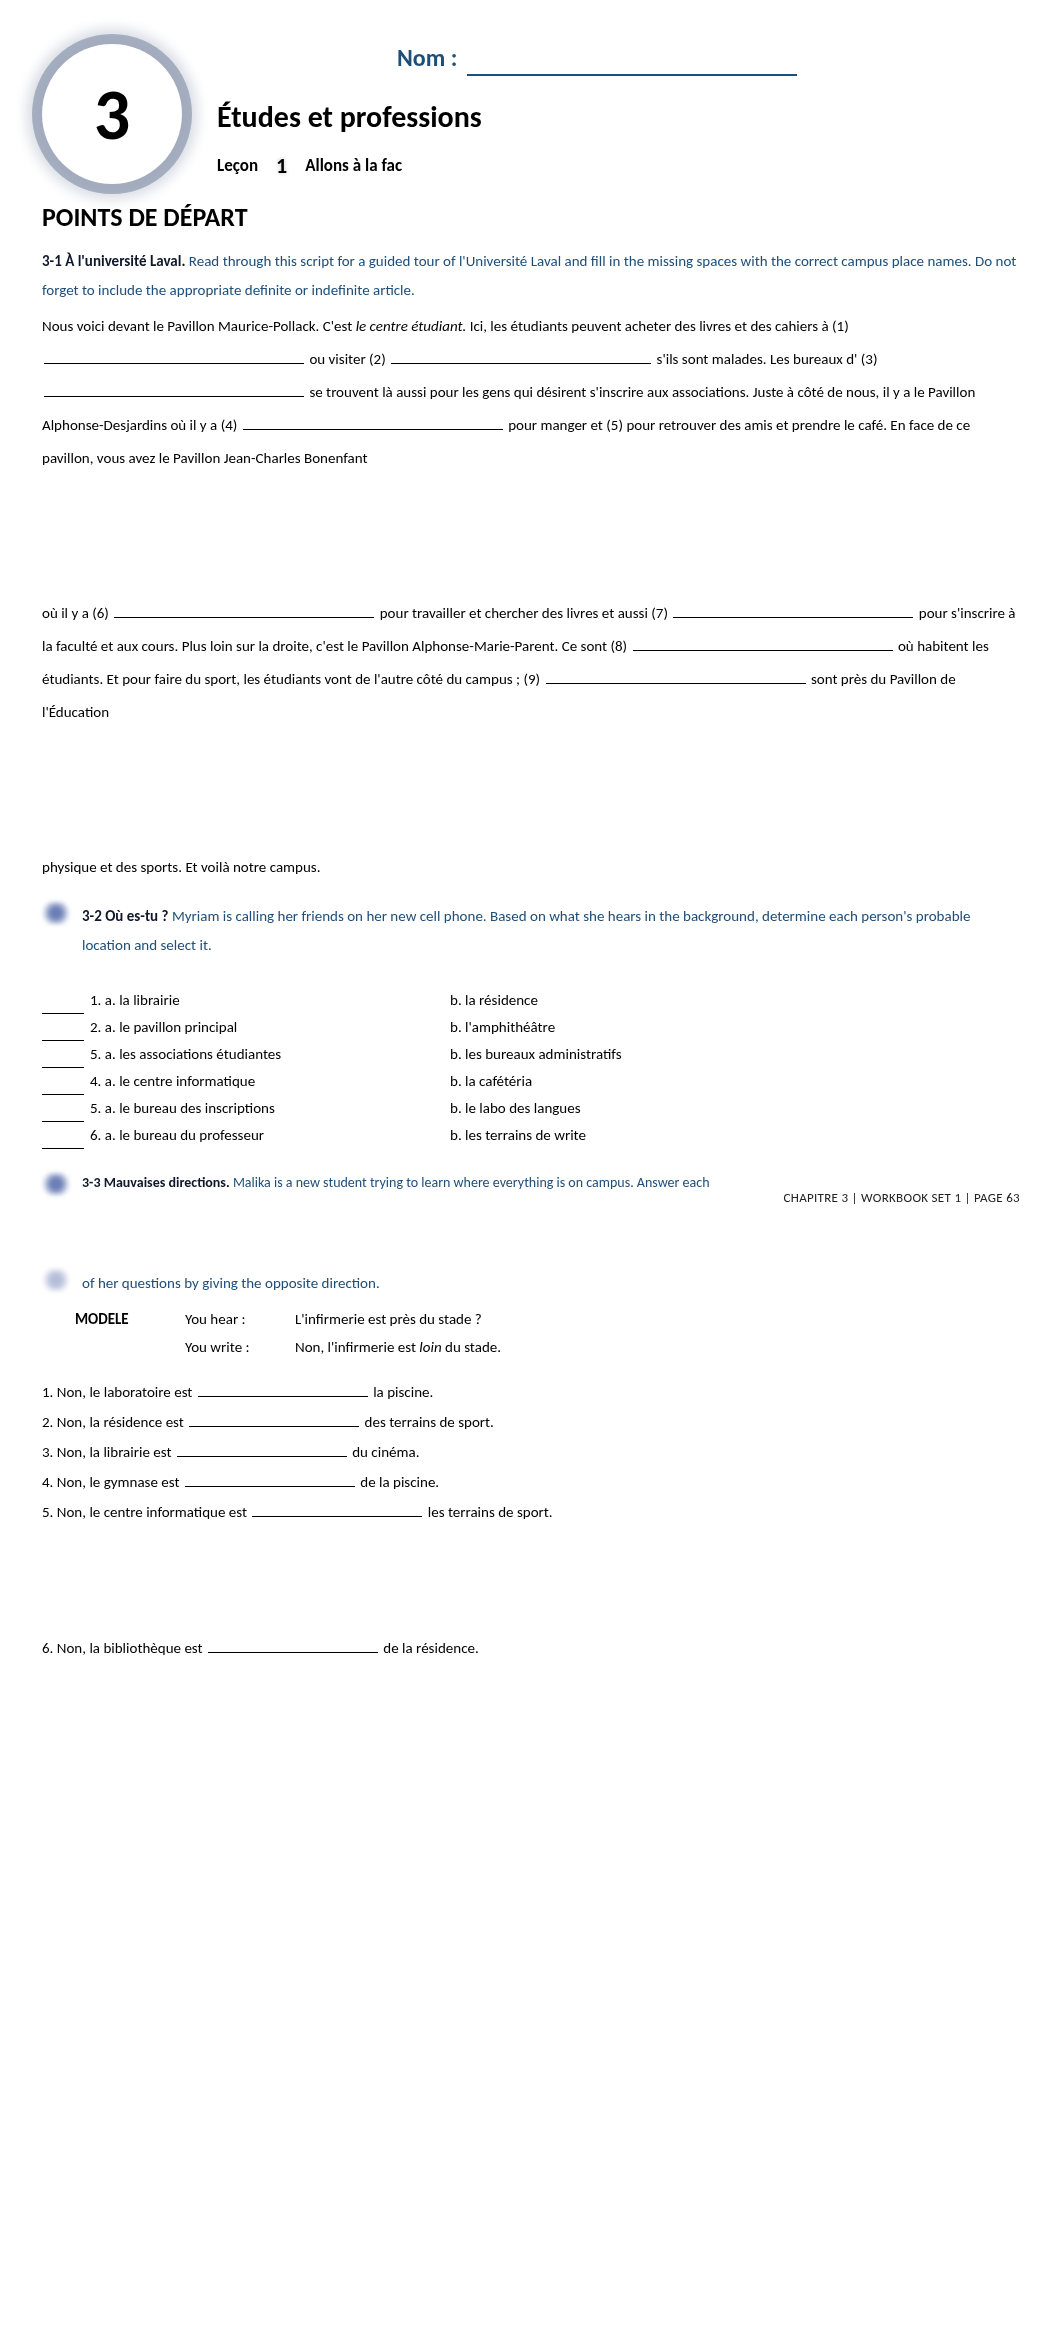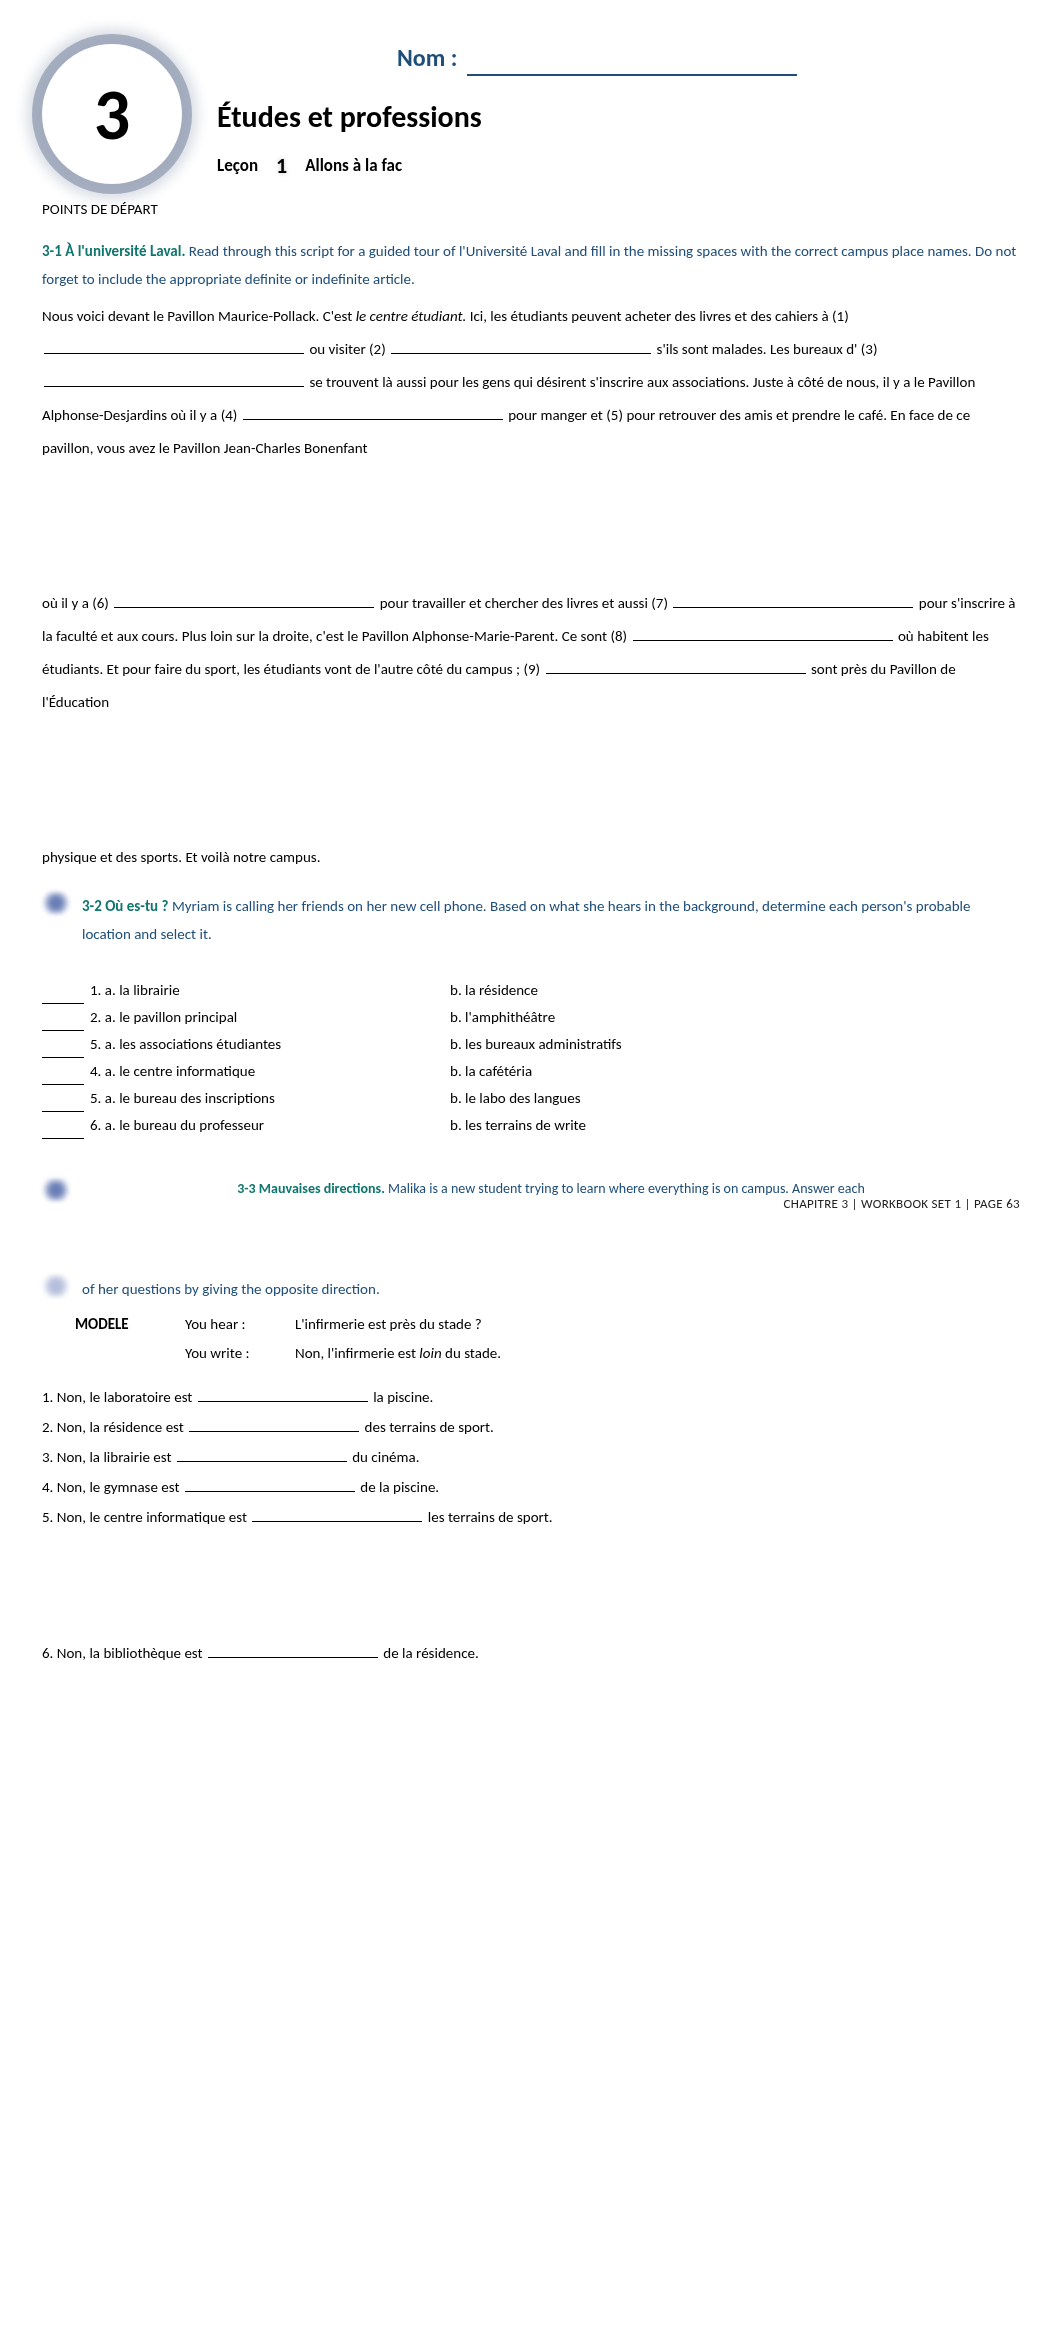--- a/index.html
+++ b/index.html
@@ -62,26 +62,26 @@
     align-items: center;
     gap: 18px;
     margin-top: 10px;
   }
   .lecon-num {
     font-size: 22px;
     font-weight: 700;
     text-shadow: 0 0 4px rgba(0,0,0,0.25);
   }
   .points-depart {
-    font-size: 15px;
-    font-weight: 400;
+    font-size: 26px;
+    font-weight: 700;
     margin-top: 14px;
-    margin-bottom: 16px;
-  }
-  .ex-title { color: #0f766e; font-weight: 700; }
+    margin-bottom: 10px;
+  }
+  .ex-title { color: #0f172a; font-weight: 700; }
   .ex-desc { color: #1f4e79; font-weight: 400; }
   .para { margin: 6px 0; line-height: 2.2; }
   .tight { line-height: 1.9; }
   .blank {
     display: inline-block;
     border-bottom: 1px solid #000;
     vertical-align: baseline;
     margin: 0 2px;
     min-height: 1em;
   }
@@ -209,21 +209,21 @@
       <span class="mc-a"> 5. a. le bureau des inscriptions</span>
       <span class="mc-b">b. le labo des langues</span>
     </div>
     <div class="mc-row">
       <span class="mc-blank"></span>
       <span class="mc-a"> 6. a. le bureau du professeur</span>
       <span class="mc-b">b. les terrains de write</span>
     </div>
   </div>
 
-<div class="ex-block" style="margin-top:40px;text-align:center;">
+<div class="ex-block" style="margin-top:24px;">
   <span class="audio-icon"></span>
   <div class="ex-text footer-overlap">
     <div class="footer-base">
       <span class="ex-title">3-3 Mauvaises directions.</span>
       <span class="ex-desc">Malika is a new student trying to learn where everything is on campus. Answer each</span>
     </div>
     <div class="footer-top">CHAPITRE 3 | WORKBOOK SET 1 | PAGE 63</div>
   </div>
 </div>
 

